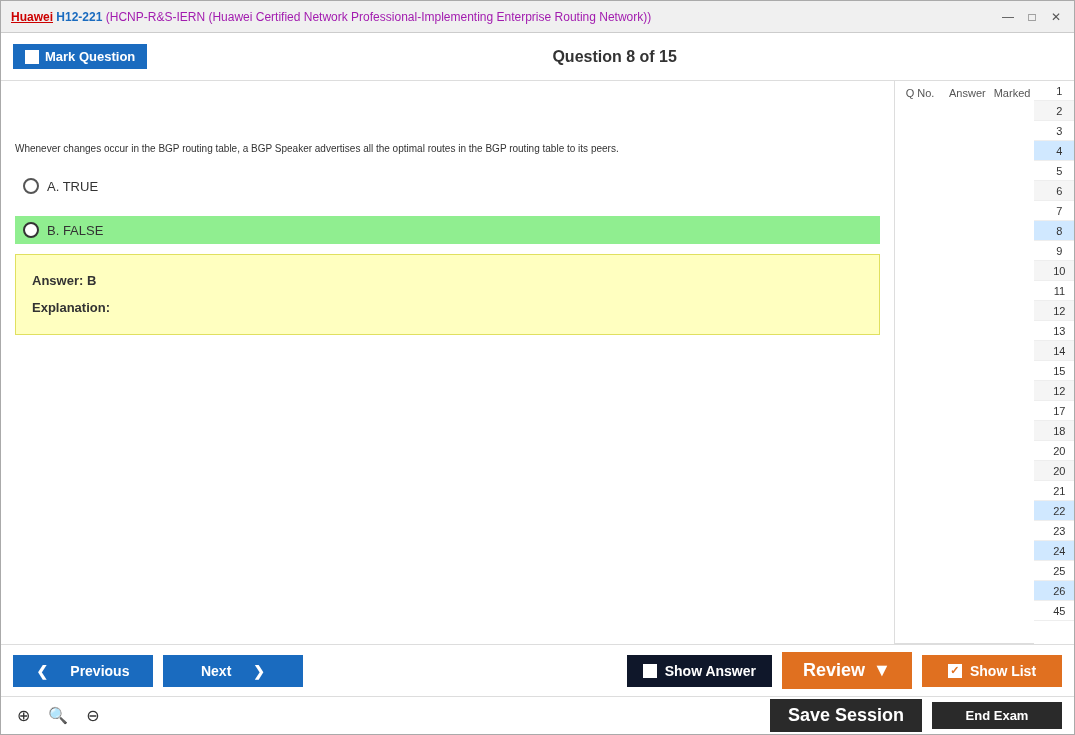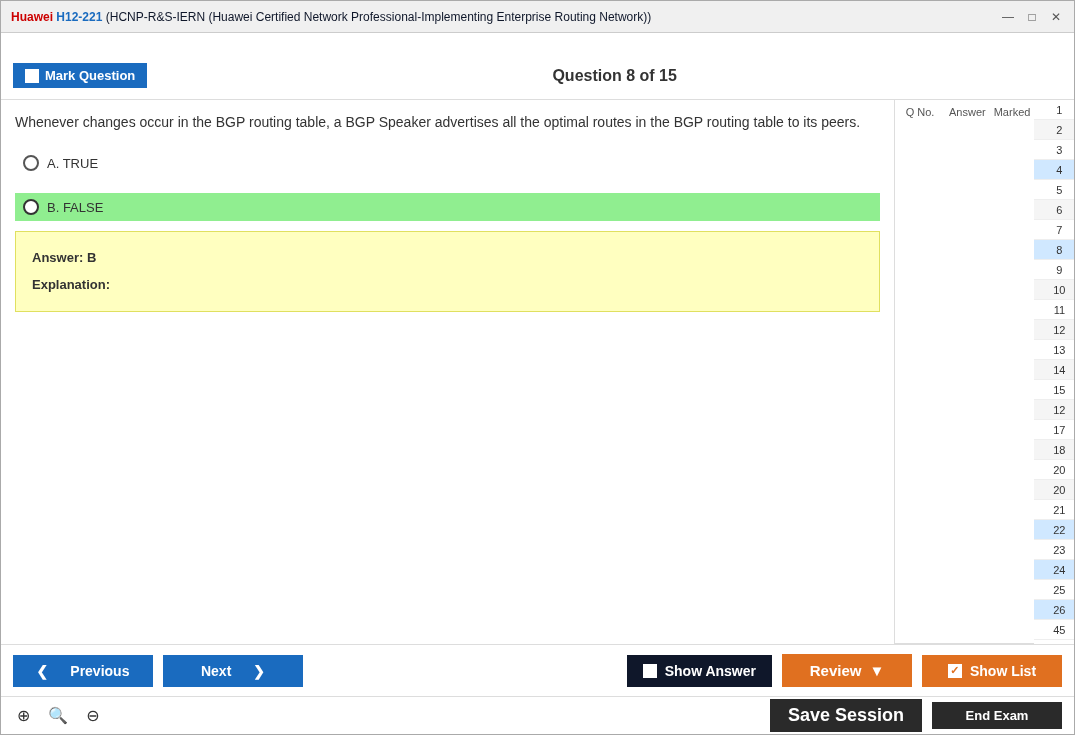--- a/index.html
+++ b/index.html
@@ -22,39 +22,38 @@
       padding: 6px 10px;
       display: flex;
       align-items: center;
       justify-content: space-between;
       height: 32px;
     }
     .title-bar-text {
       font-size: 12px;
       color: #333;
     }
-    .title-bar-text .brand { color: #cc0000; font-weight: bold; }
+    .title-bar-text .brand { color: #cc0000; font-weight: bold; text-decoration: underline; }
     .title-bar-text .model { color: #1a6bbf; font-weight: bold; }
-    .title-bar-text .subtitle { color: #0f172a; }
+    .title-bar-text .subtitle { color: #a21caf; }
     .title-bar-controls { display: flex; gap: 8px; }
     .title-bar-controls span {
       width: 16px; height: 16px; display: inline-flex; align-items: center; justify-content: center;
       cursor: pointer; font-size: 12px; color: #555;
     }
 
     
     .toolbar {
       background: #fff;
       border-bottom: 1px solid #ddd;
       padding: 8px 12px;
       display: flex;
       align-items: center;
       gap: 20px;
       height: 48px;
-      margin-top: 19px;
     }
     .mark-question-btn {
       background: #1a6bbf;
       color: #fff;
       border: none;
       padding: 5px 12px;
       font-size: 13px;
       font-weight: bold;
       cursor: pointer;
       display: flex;
@@ -86,24 +85,25 @@
     .left-panel {
       flex: 1;
       padding: 12px 14px;
       overflow-y: auto;
       display: flex;
       flex-direction: column;
       gap: 10px;
     }
 
     .question-text {
-      font-size: 14px;
+      font-size: 10px;
       color: #333;
       line-height: 1.5;
       margin-bottom: 6px;
+      margin-top: 48px;
     }
 
     .options-list {
       display: flex;
       flex-direction: column;
       gap: 16px;
     }
 
     .option-item {
       display: flex;
@@ -232,21 +232,21 @@
     .show-answer-btn .checkbox-sq {
       width: 14px; height: 14px;
       background: #fff;
       border: 2px solid #fff;
     }
     .review-btn {
       background: #e07020;
       color: #fff;
       border: none;
       padding: 8px 16px;
-      font-size: 15px;
+      font-size: 18px;
       font-weight: bold;
       cursor: pointer;
       display: flex;
       align-items: center;
       gap: 8px;
       min-width: 130px;
       justify-content: center;
     }
     .show-list-btn {
       background: #e07020;

